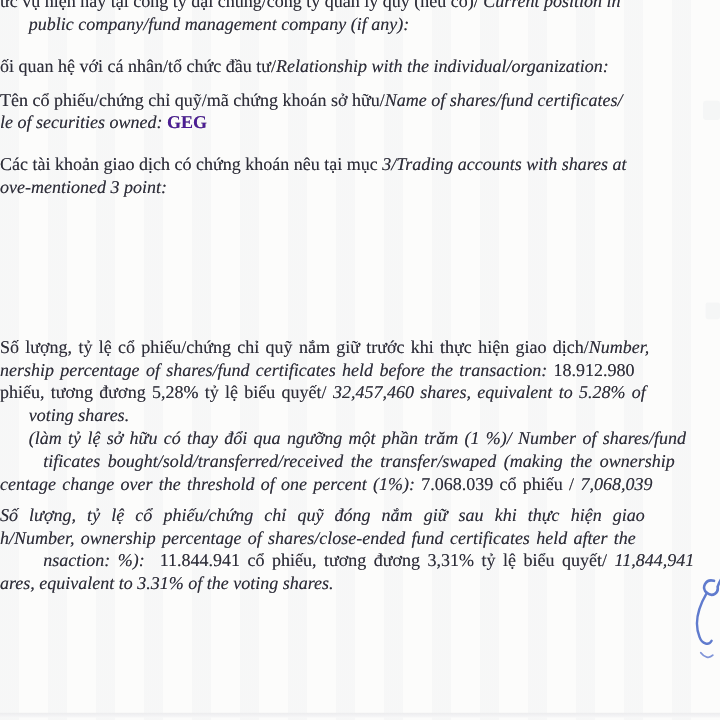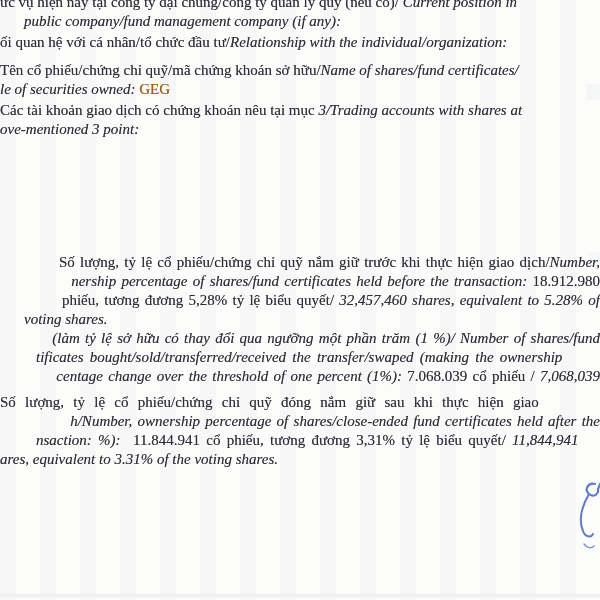--- a/index.html
+++ b/index.html
@@ -14,29 +14,29 @@
     position: absolute;
     left: 0; top: -7px;
     width: 600px;
     font-size: 15px;
     line-height: 19px;
     color: #2e2e39;
     text-shadow: 0 0 0.5px rgba(45,45,60,0.55);
   }
   .line { white-space: pre; }
   .line span.i { font-style: italic; }
-  .line span.b { font-weight: normal; color: #a16207; }
+  .line span.b { font-weight: bold; color: #4c1d95; }
   .ind   { padding-left: 24px; }
   .gap7  { margin-top: 7px; }
   .gap9  { margin-top: 9px; }
-  .gap10 { margin-top: 2px; }
+  .gap10 { margin-top: 16px; }
   .gap114{ margin-top: 114px; }
-  .ws1   { word-spacing: 1.5px; text-align: right; }
+  .ws1   { word-spacing: 1.5px; }
   .ws2   { word-spacing: 2.5px; margin-left: 36px; }
-  .ws5   { word-spacing: 5.5px; }
+  .ws5   { word-spacing: 5.5px; font-style: italic; }
   .bands {
     position: absolute; inset: 0;
     background: repeating-linear-gradient(90deg,
       rgba(228,230,234,0.22) 0px, rgba(228,230,234,0.22) 16px,
       rgba(255,255,255,0) 16px, rgba(255,255,255,0) 40px);
     pointer-events: none;
   }
   .bottom-edge {
     position: absolute; left: 0; top: 594px;
     width: 600px; height: 4px;

